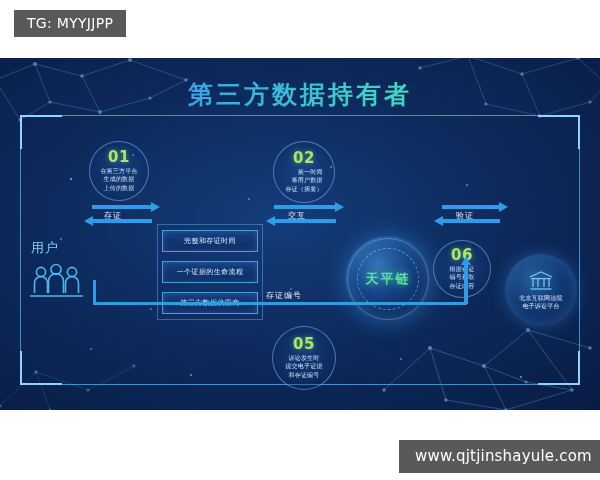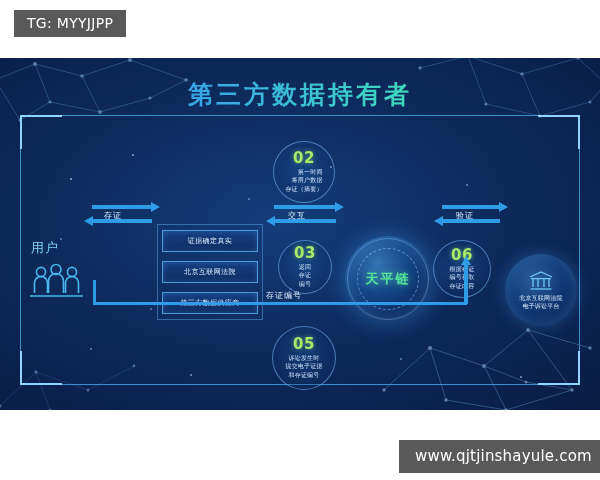--- a/index.html
+++ b/index.html
@@ -291,22 +291,22 @@
         <circle cx="28" cy="6.5" r="5"></circle>
           <path d="M20.5 30 v-12 a7.5 7.5 0 0 1 15 0 v12"></path>
         <circle cx="44" cy="9" r="4.6"></circle>
           <path d="M37.5 30 v-10 a6.5 6.5 0 0 1 13 0 v10"></path>
         <path d="M2 33 H55"></path>
       </g>
     </svg>
 
     <div class="boxouter"></div>
     <div class="boxwrap">
-      <div class="mbox">证据确定真实</div>
-      <div class="mbox">北京互联网法院</div>
+      <div class="mbox">完整和存证时间</div>
+      <div class="mbox">一个证据的生命流程</div>
       <div class="mbox">第三方数据供应商</div>
     </div>
 
     <div class="sphere">
       <div class="ring2"></div>
       <div class="ring"></div>
       <div class="lbl">天平链</div>
     </div>
 
     <div class="court">
@@ -315,32 +315,32 @@
           <path d="M2 7 L13 2 L24 7"></path>
             <path d="M2.5 19 H23.5"></path>
           <path d="M5 9 V17 M10 9 V17 M16 9 V17 M21 9 V17"></path>
           <path d="M3 8.6 H23"></path>
         </g>
       </svg>
       <div class="cap">北京互联网法院
 电子诉讼平台</div>
     </div>
 
+    <div class="circ" style="left:89px;top:83px;width:60px;height:60px;">
+      <span class="num">01</span>
+      <span class="cap">在第三方平台
+生成的数据
+上传的数据</span>
+    </div>
     <div class="circ" style="left:273px;top:83px;width:62px;height:62px;text-align:right;">
       <span class="num">02</span>
       <span class="cap">第一时间
 将用户数据
 存证（摘要）</span>
     </div>
-    <div class="circ" style="left:278px;top:182px;width:54px;height:54px;">
-      <span class="num">03</span>
-      <span class="cap">返回
-存证
-编号</span>
-    </div>
     <div class="circ" style="left:272px;top:268px;width:64px;height:64px;justify-content:center;">
       <span class="num">05</span>
       <span class="cap">诉讼发生时
 提交电子证据
 和存证编号</span>
     </div>
     <div class="circ" style="left:433px;top:182px;width:58px;height:58px;">
       <span class="num">06</span>
       <span class="cap">根据存证
 编号获取

